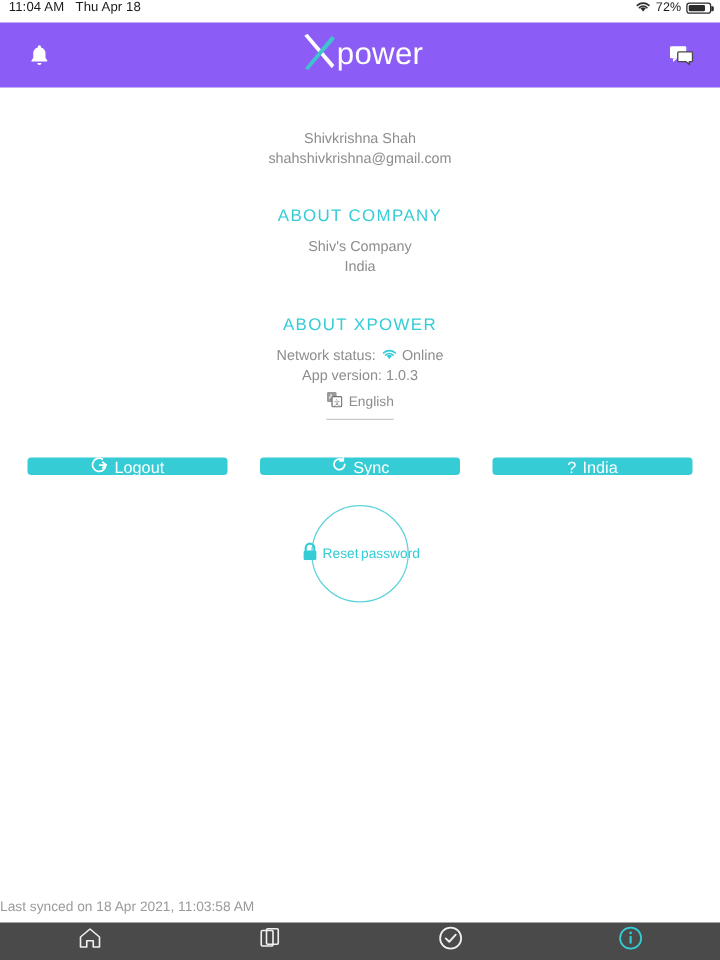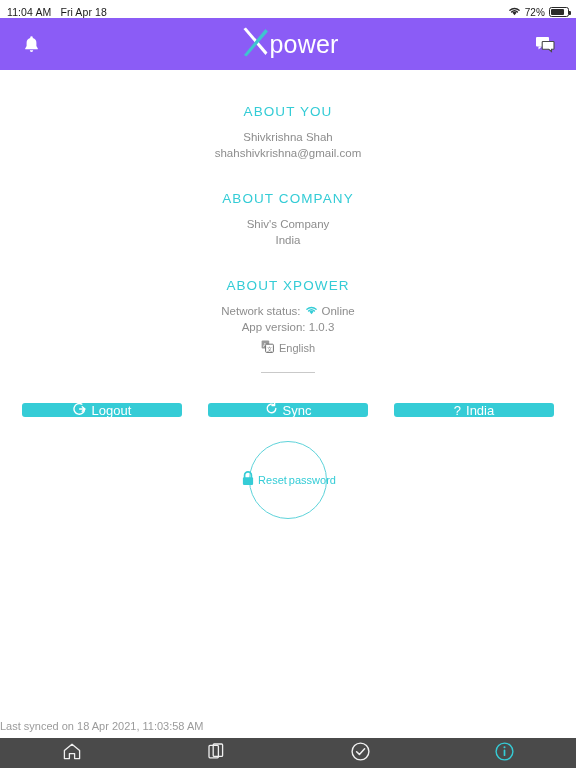--- a/index.html
+++ b/index.html
@@ -7,21 +7,21 @@
     width: 576px; height: 768px;
     font-family: "Liberation Sans", sans-serif;
     background: #ffffff;
     overflow: hidden;
   }
   .screen { position: relative; width: 576px; height: 768px; background:#fff; }
 
   
   .statusbar {
     height: 18px; background: #ffffff; color: #1a1a1a;
-    display: flex; align-items: flex-end; padding: 0 7px;
+    display: flex; align-items: flex-start; padding: 0 7px;
     font-size: 10.5px; letter-spacing: .1px;
   }
   .sb-left { display: flex; align-items: center; gap: 9px; }
   .sb-right { margin-left: auto; display: flex; align-items: center; gap: 4px; }
   .sb-pct { font-size: 10px; }
   .batt {
     width: 20px; height: 9.5px; border: 1px solid #2b2b2b; border-radius: 2.5px;
     position: relative; display: inline-block;
   }
   .batt::after {
@@ -45,21 +45,21 @@
   .section { margin-bottom: 30px; }
   .section-title {
     color: #34ccd6; font-size: 13.5px; letter-spacing: 1.1px; font-weight: 400;
     margin-bottom: 11px;
   }
   .section-line { color: #8d8d8d; font-size: 11.5px; line-height: 15.5px; }
 
   .netrow { color:#8d8d8d; font-size: 11.5px; line-height: 15.5px; display:flex; align-items:center; justify-content:center; gap:4px; }
   .lang {
     margin-top: 4px; display:inline-flex; align-items:center; gap:5px;
-    border-bottom: 1px solid #c9c9c9; padding-bottom: 15px;
+    border-bottom: 1px solid #c9c9c9; padding-bottom: 4px;
   }
   .lang-label { color:#8d8d8d; font-size: 11px; }
 
   
   .btn-row { display:flex; justify-content:space-between; padding: 0 22px; margin-top: 2px; }
   .btn {
     width: 160px; height: 14px; background: #35ccd6; border: none; border-radius: 3px;
     color: #ffffff; font-size: 13px; font-family:"Liberation Sans", sans-serif;
     display:flex; align-items:center; justify-content:center; gap:5px; cursor:pointer;
   }
@@ -86,21 +86,21 @@
   .tab { flex:1; display:flex; align-items:center; justify-content:center; cursor:pointer; }
 </style>
 </head>
 <body>
 
 <div class="screen">
 
   <div class="statusbar">
     <div class="sb-left">
       <span>11:04 AM</span>
-      <span>Fri Apr 18</span>
+      <span>Thu Apr 18</span>
     </div>
     <div class="sb-right">
       <span>
         <svg width="13" height="10" viewBox="0 0 13 10">
           <path d="M6.5 9.2 L4.3 6.6 A3.6 3.6 0 0 1 8.7 6.6 Z" fill="#2b2b2b"></path>
           <path d="M1.9 4.3 A6.8 6.8 0 0 1 11.1 4.3" stroke="#2b2b2b" stroke-width="1.4" fill="none" stroke-linecap="round"></path>
           <path d="M3.5 6.1 A4.4 4.4 0 0 1 9.5 6.1" stroke="#2b2b2b" stroke-width="1.3" fill="none" stroke-linecap="round"></path>
         </svg>
       </span>
       <span class="sb-pct">72%</span>
@@ -133,21 +133,20 @@
         <rect x="1" y="2" width="13" height="9.5" rx="1" fill="#ffffff"></rect>
         <path d="M3.5 11.5 L3.5 14.5 L7 11.5 Z" fill="#ffffff"></path>
         <path d="M8 6.5 h10.2 a.8.8 0 0 1 .8.8 v6.2 a.8.8 0 0 1-.8.8 H16.5 v2.2 L13.8 14.3 H8 a.8.8 0 0 1-.8-.8 V7.3 A.8.8 0 0 1 8 6.5z" fill="#ffffff" stroke="#4a4a4a" stroke-width="1.1"></path>
       </svg>
     </div>
   </div>
 
   <div class="content">
 
     <div class="section">
-      <div class="section-title">ABOUT YOU</div>
       <div class="section-line">Shivkrishna Shah</div>
       <div class="section-line">shahshivkrishna@gmail.com</div>
     </div>
 
     <div class="section">
       <div class="section-title">ABOUT COMPANY</div>
       <div class="section-line">Shiv's Company</div>
       <div class="section-line">India</div>
     </div>
 

